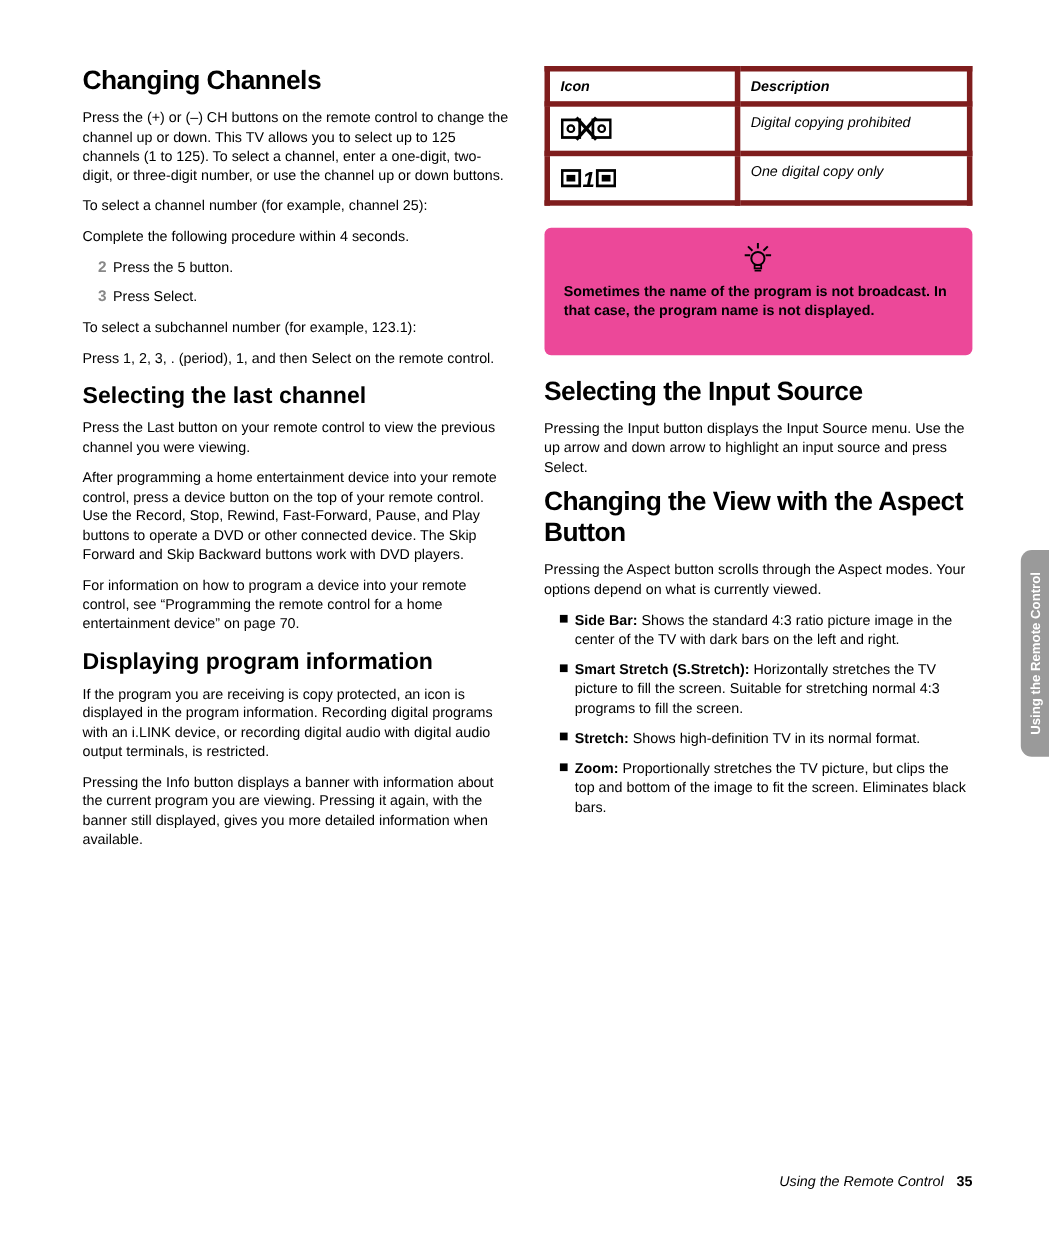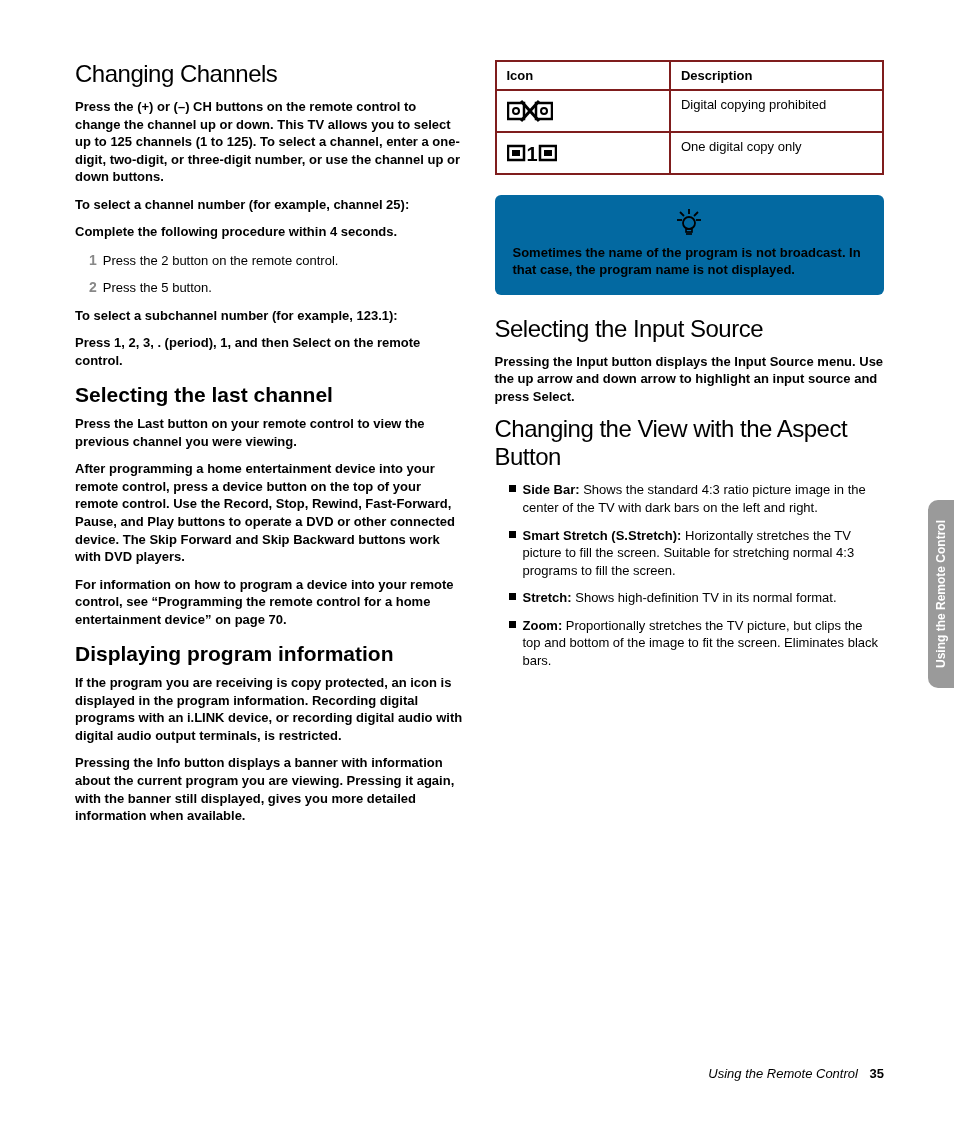--- a/index.html
+++ b/index.html
@@ -13,52 +13,52 @@
     color: #000;
   }
   .page {
     padding: 60px 70px 50px 75px;
     display: flex;
     gap: 30px;
   }
   .col { flex: 1; min-width: 0; }
   h1 {
     font-size: 24px;
-    font-weight: 400;
+    font-weight: 700;
     margin-bottom: 10px;
     letter-spacing: -0.5px;
   }
   h2 {
     font-size: 21px;
     font-weight: 700;
     margin-top: 14px;
     margin-bottom: 8px;
   }
-  p { margin-bottom: 10px; line-height: 1.35; font-weight: bold; }
+  p { margin-bottom: 10px; line-height: 1.35; }
   ol { list-style: none; padding-left: 14px; margin-bottom: 10px; }
   ol li { margin-bottom: 8px; line-height: 1.35; }
   ol .num { font-weight: 700; color: #888; margin-right: 6px; font-size: 14px; }
   ul.bullets { list-style: none; padding-left: 14px; margin-bottom: 10px; }
   ul.bullets li { position: relative; padding-left: 14px; margin-bottom: 10px; line-height: 1.35; }
   ul.bullets li::before {
     content: ""; position: absolute; left: 0; top: 4px;
     width: 7px; height: 7px; background: #000;
   }
   table.icon-table {
     border-collapse: collapse; width: 100%; margin-bottom: 20px;
   }
   table.icon-table th, table.icon-table td {
-    border: 2px solid #7f1d1d; padding: 6px 10px; vertical-align: top;
-    font-size: 13px; text-align: left;
+    border: 5px solid #7f1d1d; padding: 6px 10px; vertical-align: top;
+    font-size: 13px; text-align: left; font-style: italic;
   }
   table.icon-table th { font-weight: 700; }
   .icon-cell { text-align: center; padding: 10px 0; }
   .tip-box {
-    background: #0369a1; border-radius: 6px;
-    padding: 14px 18px 16px; margin-bottom: 20px;
+    background: #ec4899; border-radius: 6px;
+    padding: 14px 18px 32px; margin-bottom: 20px;
     text-align: left; font-weight: 700; font-size: 13px; line-height: 1.3;
   }
   .tip-box .bulb { text-align: center; margin-bottom: 8px; }
   .side-tab {
     position: absolute; right: 0; top: 500px;
     background: #9a9a9a; color: #fff; font-weight: 700;
     font-size: 12px; writing-mode: vertical-rl; transform: rotate(180deg);
     padding: 20px 6px; border-radius: 0 10px 10px 0;
   }
   .footer {
@@ -75,22 +75,22 @@
 <body>
 
 <div class="page">
 
   <div class="col">
     <h1>Changing Channels</h1>
     <p>Press the (+) or (–) CH buttons on the remote control to change the channel up or down. This TV allows you to select up to 125 channels (1 to 125). To select a channel, enter a one-digit, two-digit, or three-digit number, or use the channel up or down buttons.</p>
     <p>To select a channel number (for example, channel 25):</p>
     <p>Complete the following procedure within 4 seconds.</p>
     <ol>
-      <li><span class="num">1</span><span>Press the 2 button on the remote control.</span></li>
       <li><span class="num">2</span><span>Press the 5 button.</span></li>
+      <li><span class="num">3</span><span>Press Select.</span></li>
     </ol>
     <p>To select a subchannel number (for example, 123.1):</p>
     <p>Press 1, 2, 3, . (period), 1, and then Select on the remote control.</p>
 
     <h2>Selecting the last channel</h2>
     <p>Press the Last button on your remote control to view the previous channel you were viewing.</p>
 
     <p>After programming a home entertainment device into your remote control, press a device button on the top of your remote control. Use the Record, Stop, Rewind, Fast-Forward, Pause, and Play buttons to operate a DVD or other connected device. The Skip Forward and Skip Backward buttons work with DVD players.</p>
     <p>For information on how to program a device into your remote control, see “Programming the remote control for a home entertainment device” on page 70.</p>
 
@@ -148,20 +148,21 @@
           <line x1="11" y1="25" x2="17" y2="25" stroke="#000" stroke-width="1.6"></line>
         </svg>
       </div>
       <div>Sometimes the name of the program is not broadcast. In that case, the program name is not displayed.</div>
     </div>
 
     <h1>Selecting the Input Source</h1>
     <p>Pressing the Input button displays the Input Source menu. Use the up arrow and down arrow to highlight an input source and press Select.</p>
 
     <h1>Changing the View with the Aspect Button</h1>
+    <p>Pressing the Aspect button scrolls through the Aspect modes. Your options depend on what is currently viewed.</p>
 
     <ul class="bullets">
       <li><span class="bterm">Side Bar:</span><span> Shows the standard 4:3 ratio picture image in the center of the TV with dark bars on the left and right.</span></li>
       <li><span class="bterm">Smart Stretch (S.Stretch):</span><span> Horizontally stretches the TV picture to fill the screen. Suitable for stretching normal 4:3 programs to fill the screen.</span></li>
       <li><span class="bterm">Stretch:</span><span> Shows high-definition TV in its normal format.</span></li>
       <li><span class="bterm">Zoom:</span><span> Proportionally stretches the TV picture, but clips the top and bottom of the image to fit the screen. Eliminates black bars.</span></li>
     </ul>
   </div>
 
 </div>

